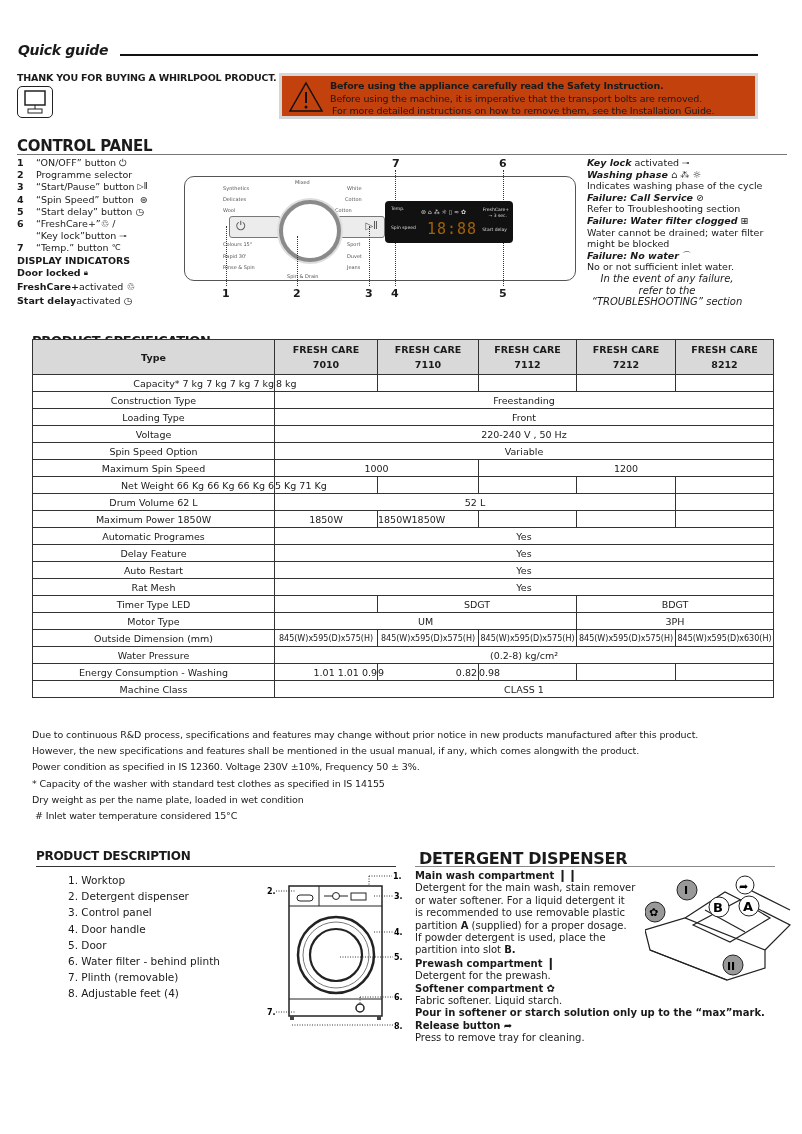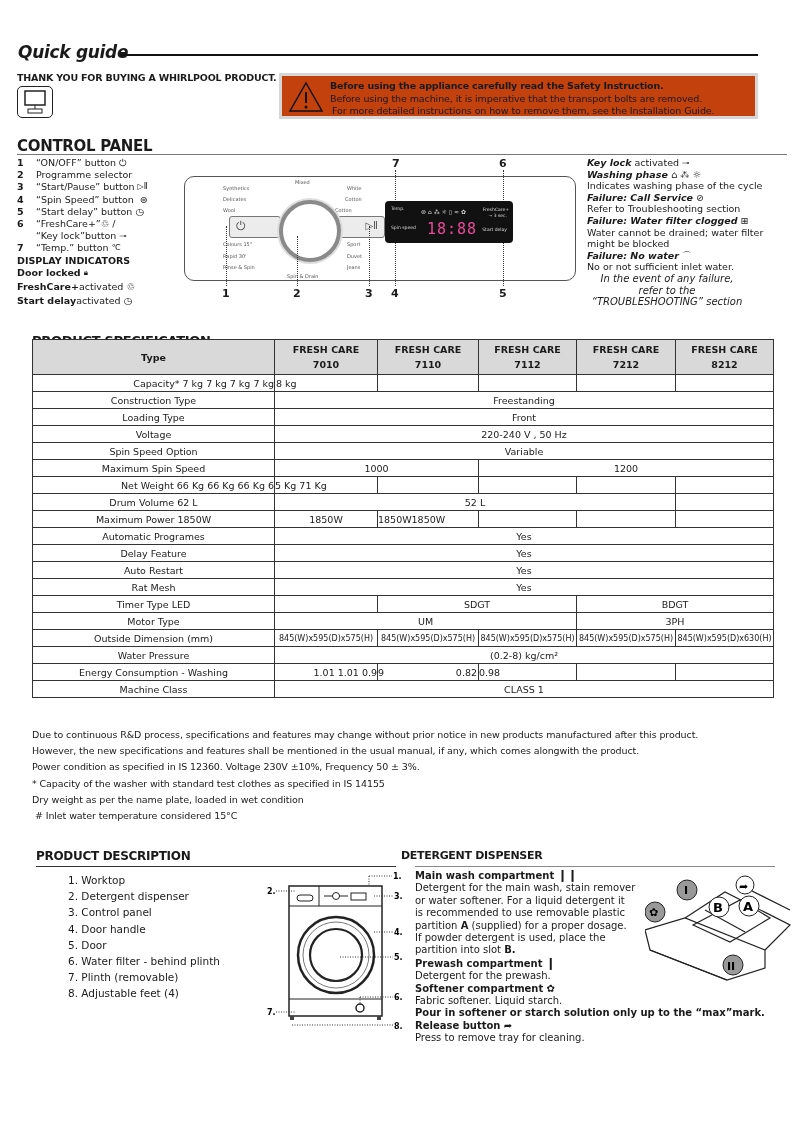--- a/index.html
+++ b/index.html
@@ -1,39 +1,39 @@
 <!DOCTYPE html>
 <html><head>
 <meta charset="utf-8">
 <style>
   html,body{margin:0;padding:0;background:#fff;}
   body{width:802px;height:1134px;position:relative;overflow:hidden;font-family:"DejaVu Sans","Liberation Sans",sans-serif;color:#1a1a1a;}
   .abs{position:absolute;}
-  .qg-title{left:18px;top:42px;font-style:italic;font-weight:bold;font-size:17px;letter-spacing:-0.3px;text-align:center;}
+  .qg-title{left:18px;top:42px;font-style:italic;font-weight:bold;font-size:14px;letter-spacing:-0.3px;text-align:center;}
   .qg-rule{left:120px;top:54px;width:638px;height:2px;background:#111;}
   .thanks{left:17px;top:72px;font-size:9.5px;font-weight:bold;letter-spacing:-0.2px;}
   .pc-icon{left:17px;top:86px;width:34px;height:30px;border:1.5px solid #222;border-radius:5px;}
   .warn-box{left:279px;top:73px;width:479px;height:46px;background:#c2410c;border:3px solid #d6d6d6;box-sizing:border-box;}
   .warn-box .tri{position:absolute;left:6px;top:5px;}
   .warn-box .t1{position:absolute;left:48px;top:4px;font-size:9.5px;font-weight:bold;letter-spacing:-0.2px;}
   .warn-box .t2{position:absolute;left:48px;top:17px;font-size:9.5px;letter-spacing:-0.1px;}
   .warn-box .t3{position:absolute;left:50px;top:29px;font-size:9.5px;letter-spacing:-0.1px;}
   .h-sec{font-weight:bold;font-size:15px;letter-spacing:-0.3px;}
   .sec-rule{height:1px;background:#777;}
   .cp-list{left:17px;top:157px;font-size:9.5px;line-height:12.2px;}
   .cp-list .row{display:flex;}
   .cp-list .num{width:19px;font-weight:bold;}
   .cp-list .ind{font-weight:bold;}
   .panel{left:184px;top:176px;width:392px;height:105px;border:1px solid #555;border-radius:10px;box-sizing:border-box;}
   .lbl-small{font-size:5px;color:#555;position:absolute;white-space:nowrap;}
   .dial-outer{position:absolute;left:94px;top:23px;width:54px;height:54px;border-radius:50%;border:4px solid #8a8a8a;background:#fff;box-shadow:0 0 0 2px #ddd;}
   .btn-pill{position:absolute;height:20px;border:1px solid #777;background:#ececec;border-radius:3px;}
   .lcd{position:absolute;left:200px;top:24px;width:128px;height:42px;background:#111;border-radius:4px;}
   .lcd span{position:absolute;color:#ddd;font-size:4.5px;white-space:nowrap;}
-  .lcd .digits{font-size:15px;font-family:"DejaVu Sans Mono",monospace;color:#ec4899;left:42px;top:19px;letter-spacing:1px;}
+  .lcd .digits{font-size:15px;font-family:"DejaVu Sans Mono",monospace;color:#a16207;left:42px;top:19px;letter-spacing:1px;}
   .callout{position:absolute;font-weight:bold;font-size:11px;}
   .vdot{position:absolute;width:0;border-left:1px dotted #333;}
   .ind-list{left:587px;top:157px;font-size:9.5px;line-height:11.6px;width:210px;}
   .ind-list b{font-weight:bold;font-style:italic;}
   .ind-list i{font-size:10px;text-align:center;}
   table.spec{position:absolute;left:32px;top:339px;width:741px;border-collapse:collapse;font-size:9.5px;table-layout:fixed;}
   table.spec td{border:1px solid #333;padding:0;height:16px;text-align:center;white-space:nowrap;overflow:visible;}
   table.spec tr.hdr td{background:#d9d9d9;font-weight:bold;height:34px;line-height:15px;}
   table.spec td.dim{font-size:8px;}
   .notes{left:32px;top:727px;font-size:9.5px;line-height:16.2px;letter-spacing:-0.1px;}
@@ -331,21 +331,21 @@
       <text x="5" y="22">2.</text>
       <text x="132" y="27">3.</text>
     <text x="132" y="63">4.</text>
       <text x="132" y="88">5.</text>
       <text x="132" y="128">6.</text>
     <text x="5" y="143">7.</text>
       <text x="132" y="157">8.</text>
   </g>
 </svg>
 
-<div class="abs h-sec" style="left:401px;top:849px;font-size:11px;">DETERGENT DISPENSER</div>
+<div class="abs h-sec" style="left:419px;top:849px;font-size:16px;">DETERGENT DISPENSER</div>
 <div class="abs sec-rule" style="left:415px;top:866px;width:360px;background:#888;"></div>
 <div class="abs dd-text">
   <div><b>Main wash compartment</b> <b style="font-size:12px">❙❙</b></div>
   <div>Detergent for the main wash, stain remover</div>
   <div>or water softener. For a liquid detergent it</div>
   <div>is recommended to use removable plastic</div>
   <div><span>partition </span><b>A</b><span> (supplied) for a proper dosage.</span></div>
   <div>If powder detergent is used, place the</div>
   <div><span>partition into slot </span><b>B.</b></div>
   <div><b>Prewash compartment</b> <b style="font-size:12px">❙</b></div>

